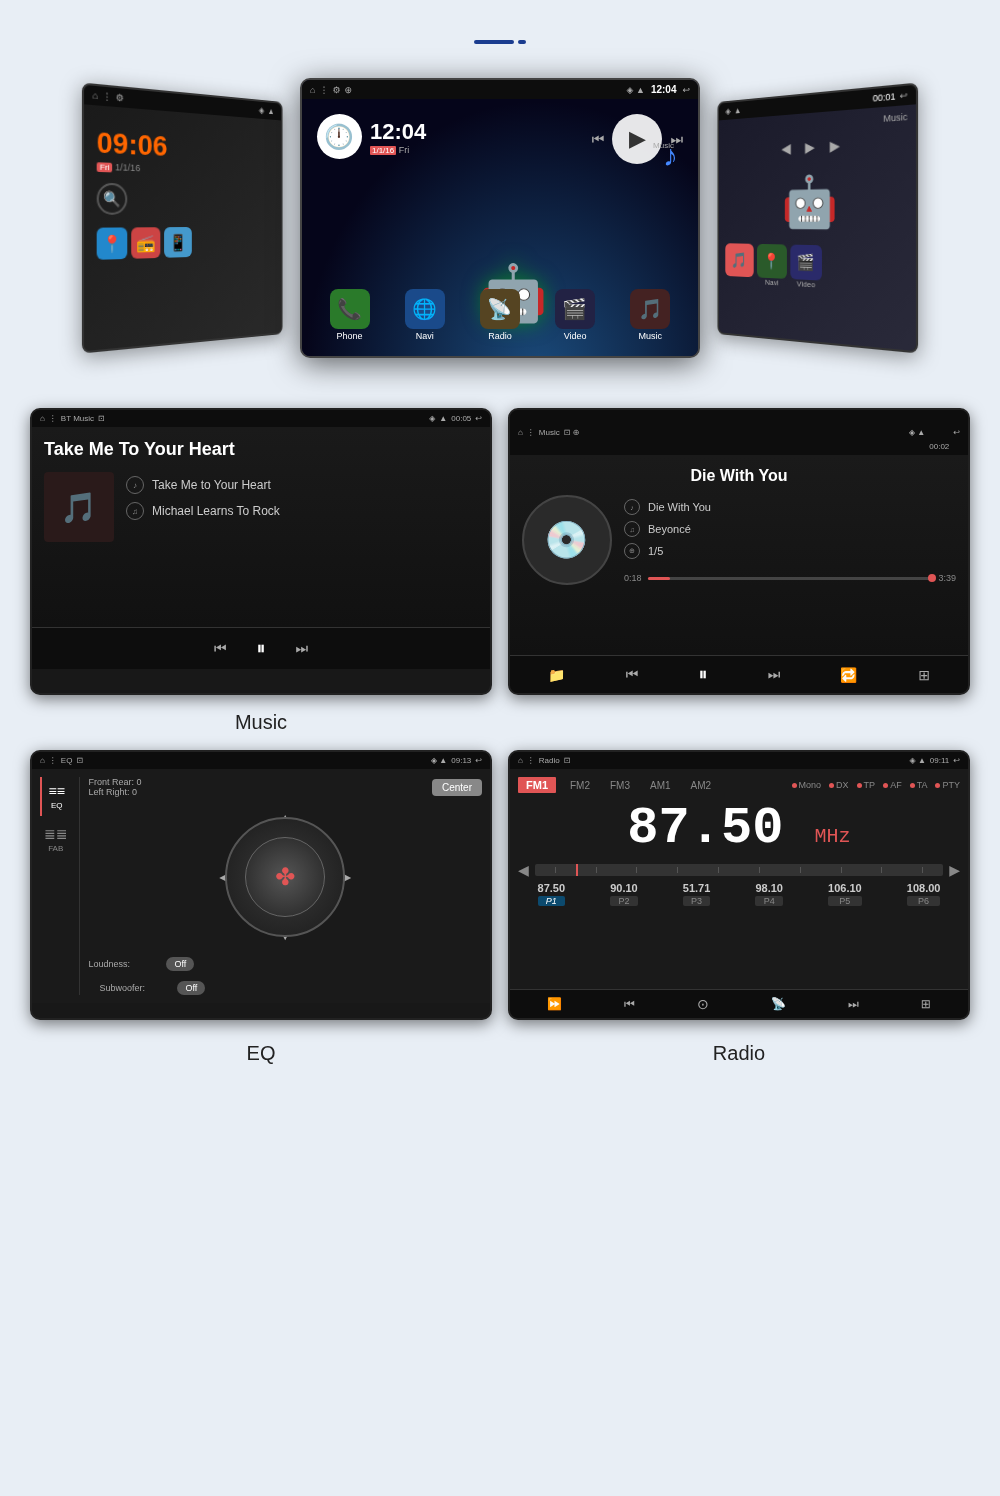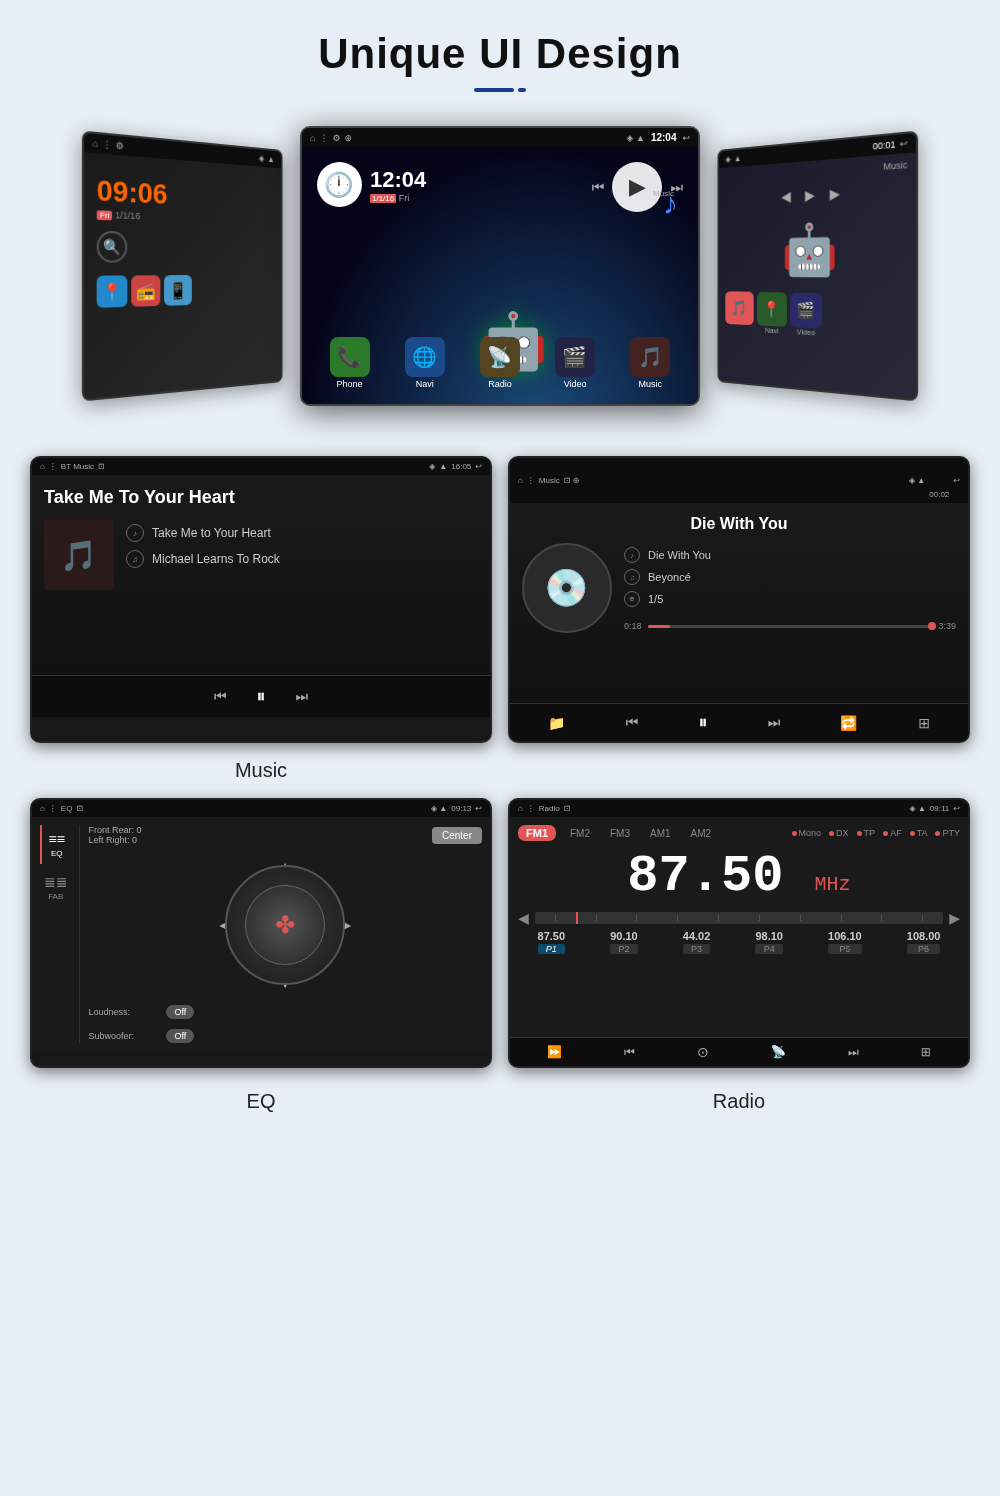--- a/index.html
+++ b/index.html
@@ -451,41 +451,42 @@
       padding: 3px 10px;
       font-size: 10px;
     }
     .subwoofer-row {
       display: flex;
       align-items: center;
       gap: 8px;
       font-size: 9px;
       color: #aaa;
       margin-top: 4px;
+      margin-left: 11px;
     }
 
     
     .radio-content {
       background: #1a1a1a;
       padding: 8px;
       min-height: 220px;
     }
     .radio-band-row {
       display: flex;
       gap: 8px;
       align-items: center;
       margin-bottom: 6px;
       flex-wrap: wrap;
       font-size: 10px;
     }
     .radio-band-active {
       background: #e05555;
       color: white;
       padding: 2px 8px;
-      border-radius: 7px;
+      border-radius: 1px;
       font-weight: bold;
       font-size: 11px;
     }
     .radio-band {
       color: #888;
       padding: 2px 6px;
       font-size: 10px;
     }
     .radio-options {
       display: flex;
@@ -654,21 +655,20 @@
       align-items: center;
       justify-content: center;
     }
 
     .folder-icon { font-size: 14px; color: #aaa; }
   </style>
 </head>
 <body>
 
 <div class="header-section">
-  <h1 class="header-title">Unique UI Design</h1>
   <div class="header-underline">
     <div class="underline-long"></div>
     <div class="underline-short"></div>
   </div>
 </div>
 
 <div class="screens-section">
 
   <div class="screen-wrapper">
     <div class="screen-left">
@@ -812,21 +812,21 @@
       <div class="car-status-bar">
         <div class="car-status-left">
           <span style="font-size:8px;">⌂</span>
           <span style="font-size:8px;">⋮</span>
           <span style="font-size:8px;">BT Music</span>
           <span style="font-size:8px;">⊡</span>
         </div>
         <div class="car-status-right">
           <span style="font-size:8px;">◈</span>
           <span style="font-size:8px;">▲</span>
-          <span style="font-size:8px;">16:05</span>
+          <span style="font-size:8px;">00:05</span>
           <span style="font-size:8px;">↩</span>
         </div>
       </div>
       <div class="bt-music-content">
         <div class="bt-track-title">Take Me To Your Heart</div>
         <div class="bt-track-info">
           <div class="bt-album-art">
             <span style="font-size:30px;">🎵</span>
           </div>
           <div class="bt-track-details">
@@ -1036,21 +1036,21 @@
         <div class="preset-row">
           <div class="preset-item">
             <div class="preset-freq">87.50</div>
             <div class="preset-num active-preset">P1</div>
           </div>
           <div class="preset-item">
             <div class="preset-freq">90.10</div>
             <div class="preset-num">P2</div>
           </div>
           <div class="preset-item">
-            <div class="preset-freq">44.02</div>
+            <div class="preset-freq">51.71</div>
             <div class="preset-num">P3</div>
           </div>
           <div class="preset-item">
             <div class="preset-freq">98.10</div>
             <div class="preset-num">P4</div>
           </div>
           <div class="preset-item">
             <div class="preset-freq">106.10</div>
             <div class="preset-num">P5</div>
           </div>

